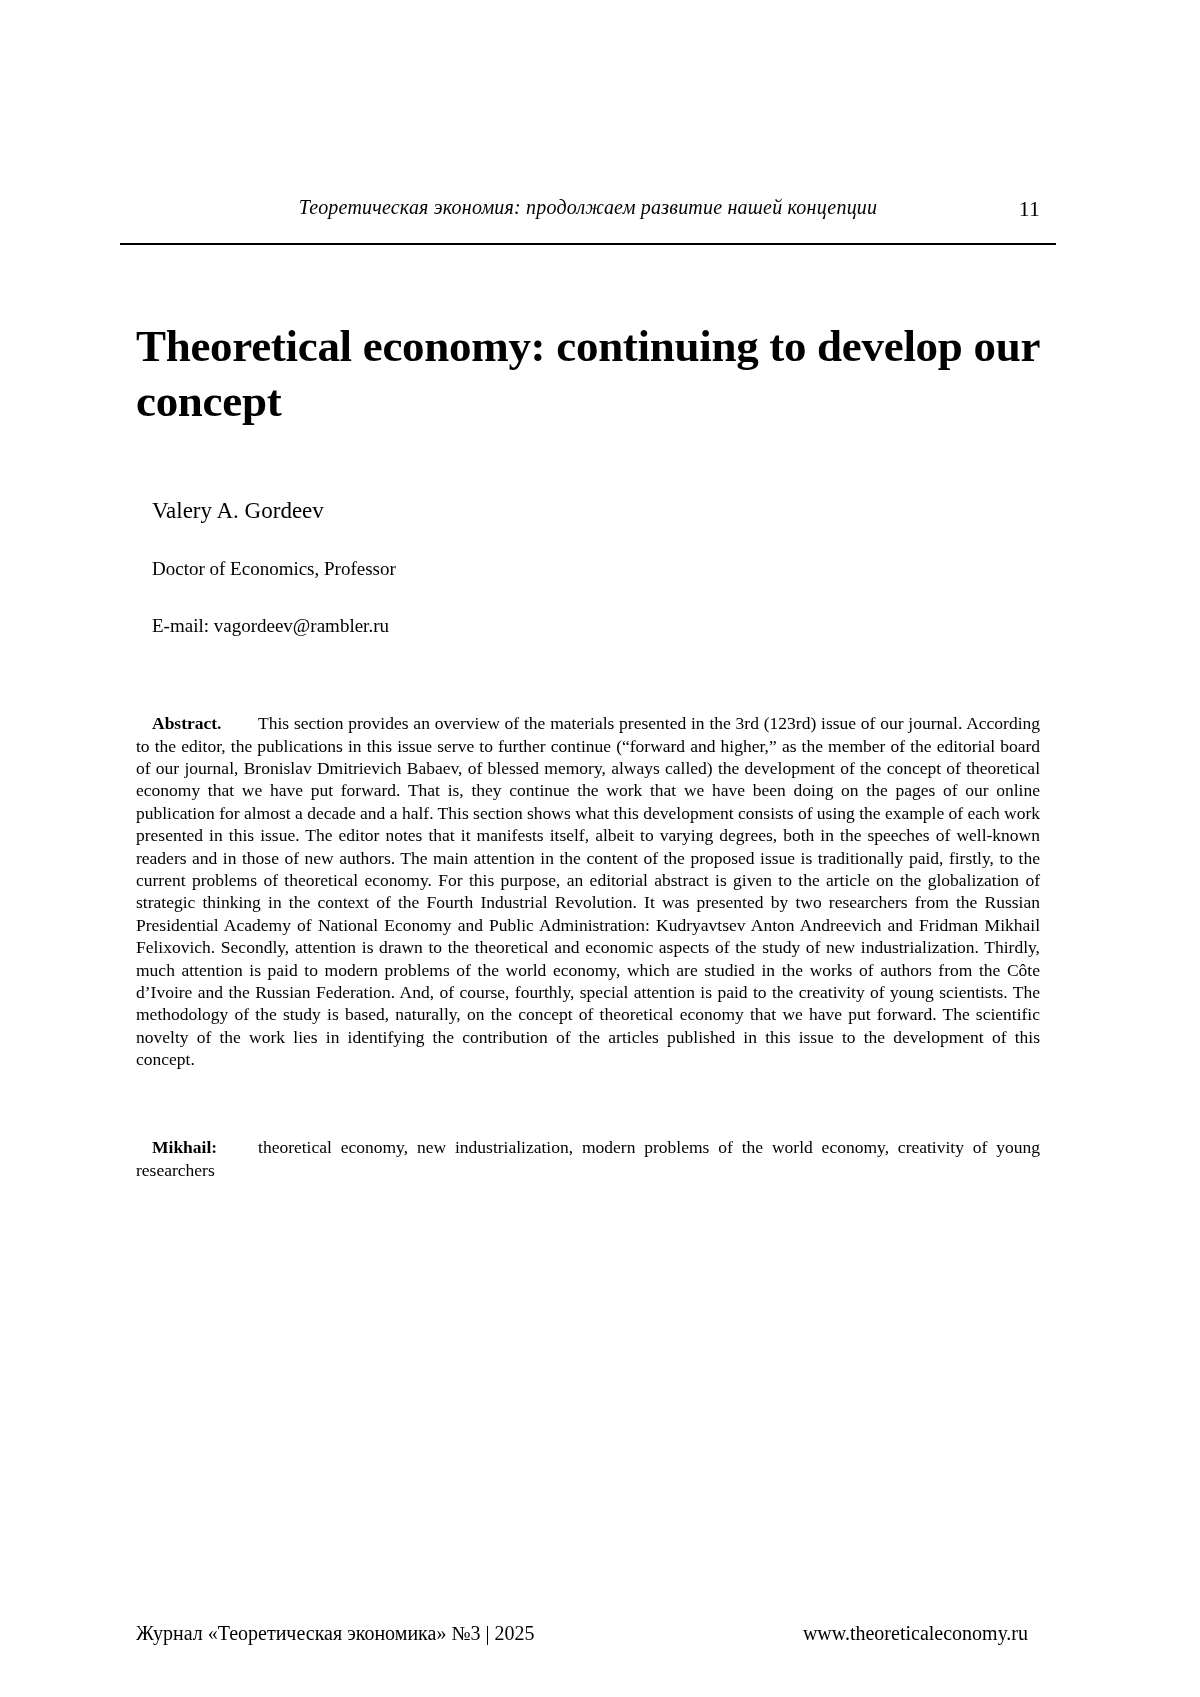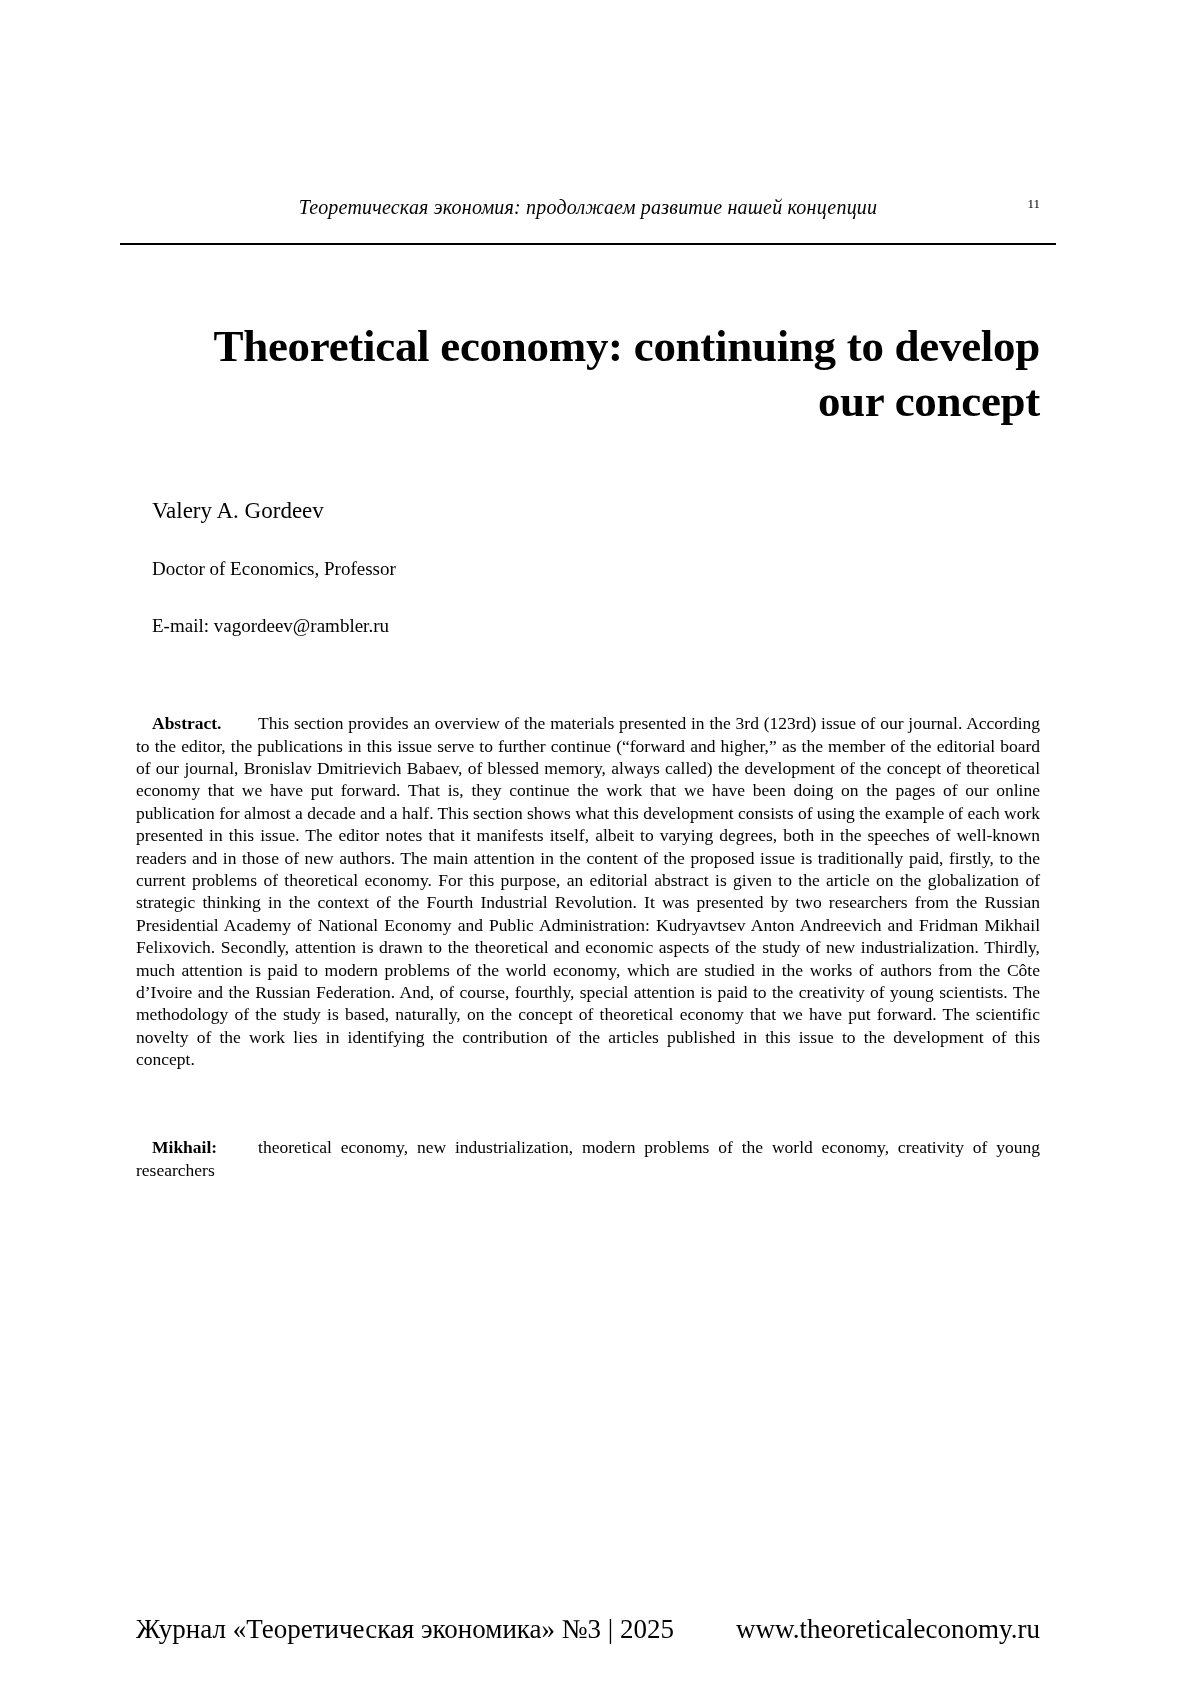--- a/index.html
+++ b/index.html
@@ -28,37 +28,36 @@
   }
   .running-title {
     font-style: italic;
     font-size: 20px;
     letter-spacing: 0.2px;
   }
   .page-number {
     position: absolute;
     right: 0;
     top: 0;
-    font-size: 13px;
+    font-size: 22px;
     font-style: normal;
   }
   .head-rule {
     margin-top: 8px;
     border: none;
     border-top: 2.5px solid #000000;
     height: 0;
   }
   
   .article-title {
     margin-top: 26px;
     font-size: 45px;
     line-height: 1.23;
     font-weight: 700;
     letter-spacing: -0.3px;
-    text-align: right;
   }
   
   .author-name {
     margin-top: 16px;
     font-size: 23px;
     font-weight: 400;
   }
   .author-line {
     font-size: 19px;
     line-height: 1.33;
@@ -76,26 +75,26 @@
   .keywords {
     margin-top: 34px;
     font-size: 17.5px;
     line-height: 1.28;
     text-align: justify;
   }
   
   .page-footer {
     position: absolute;
     left: 72px;
-    right: 160px;
+    right: 172px;
     bottom: 52px;
     display: flex;
     justify-content: space-between;
     align-items: flex-start;
-    font-size: 27px;
+    font-size: 20px;
   }
 </style>
 </head>
 <body>
 
 <div class="page">
 
   <div class="content">
 
     <div class="running-head">

